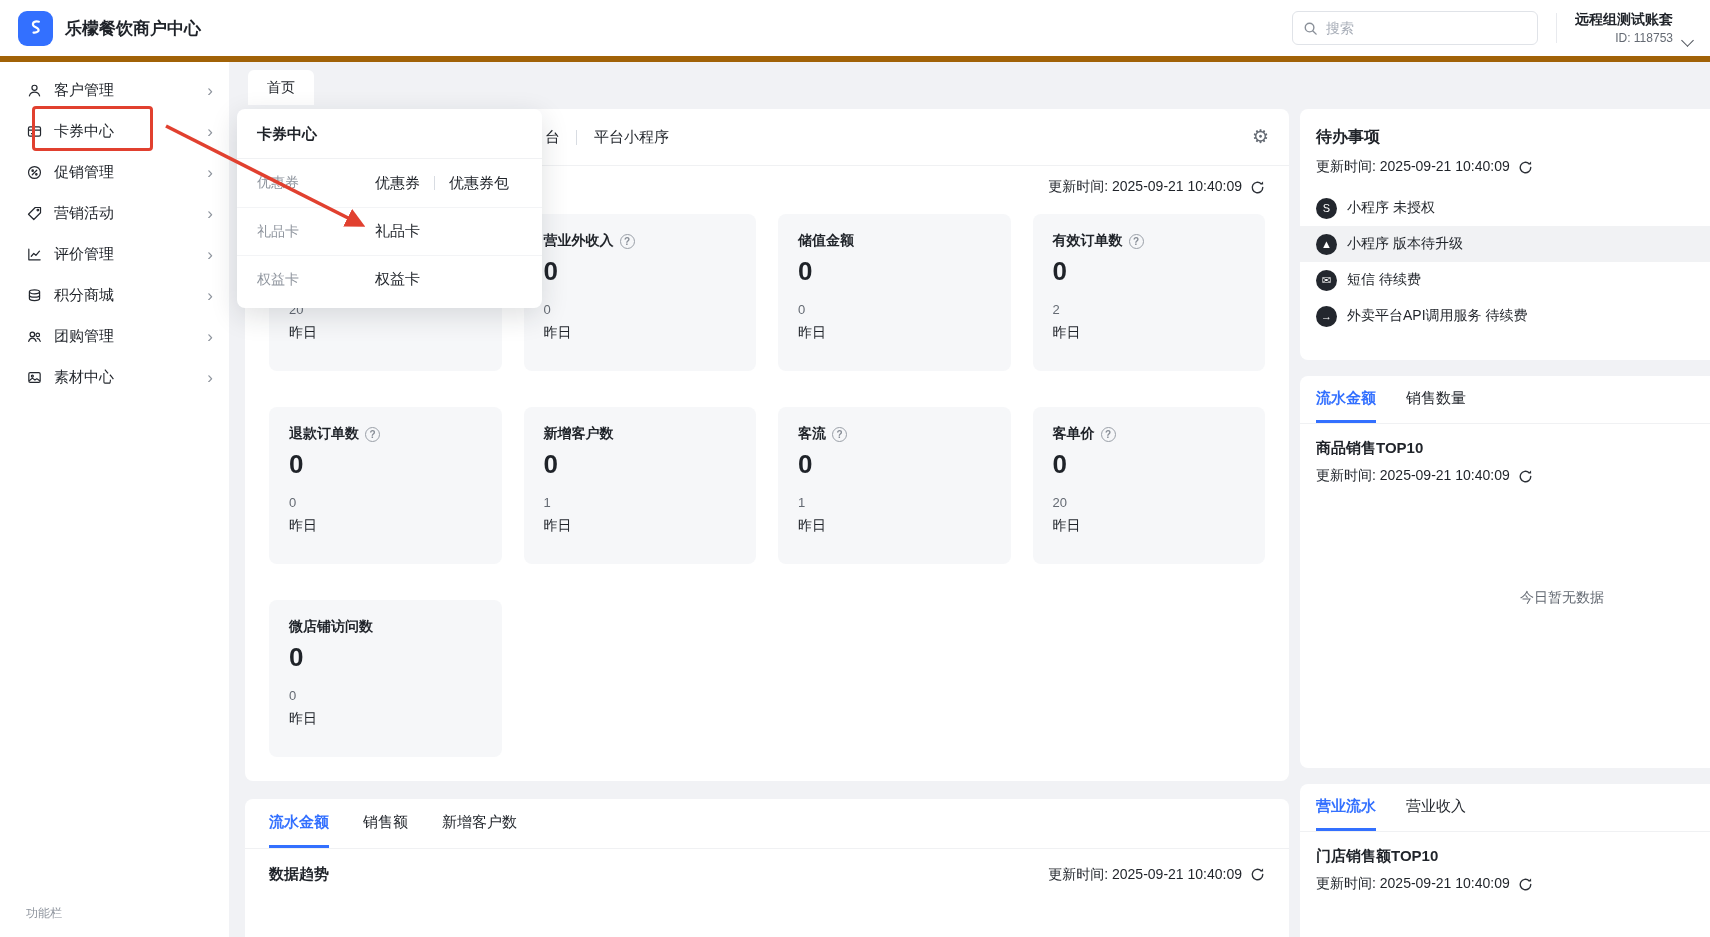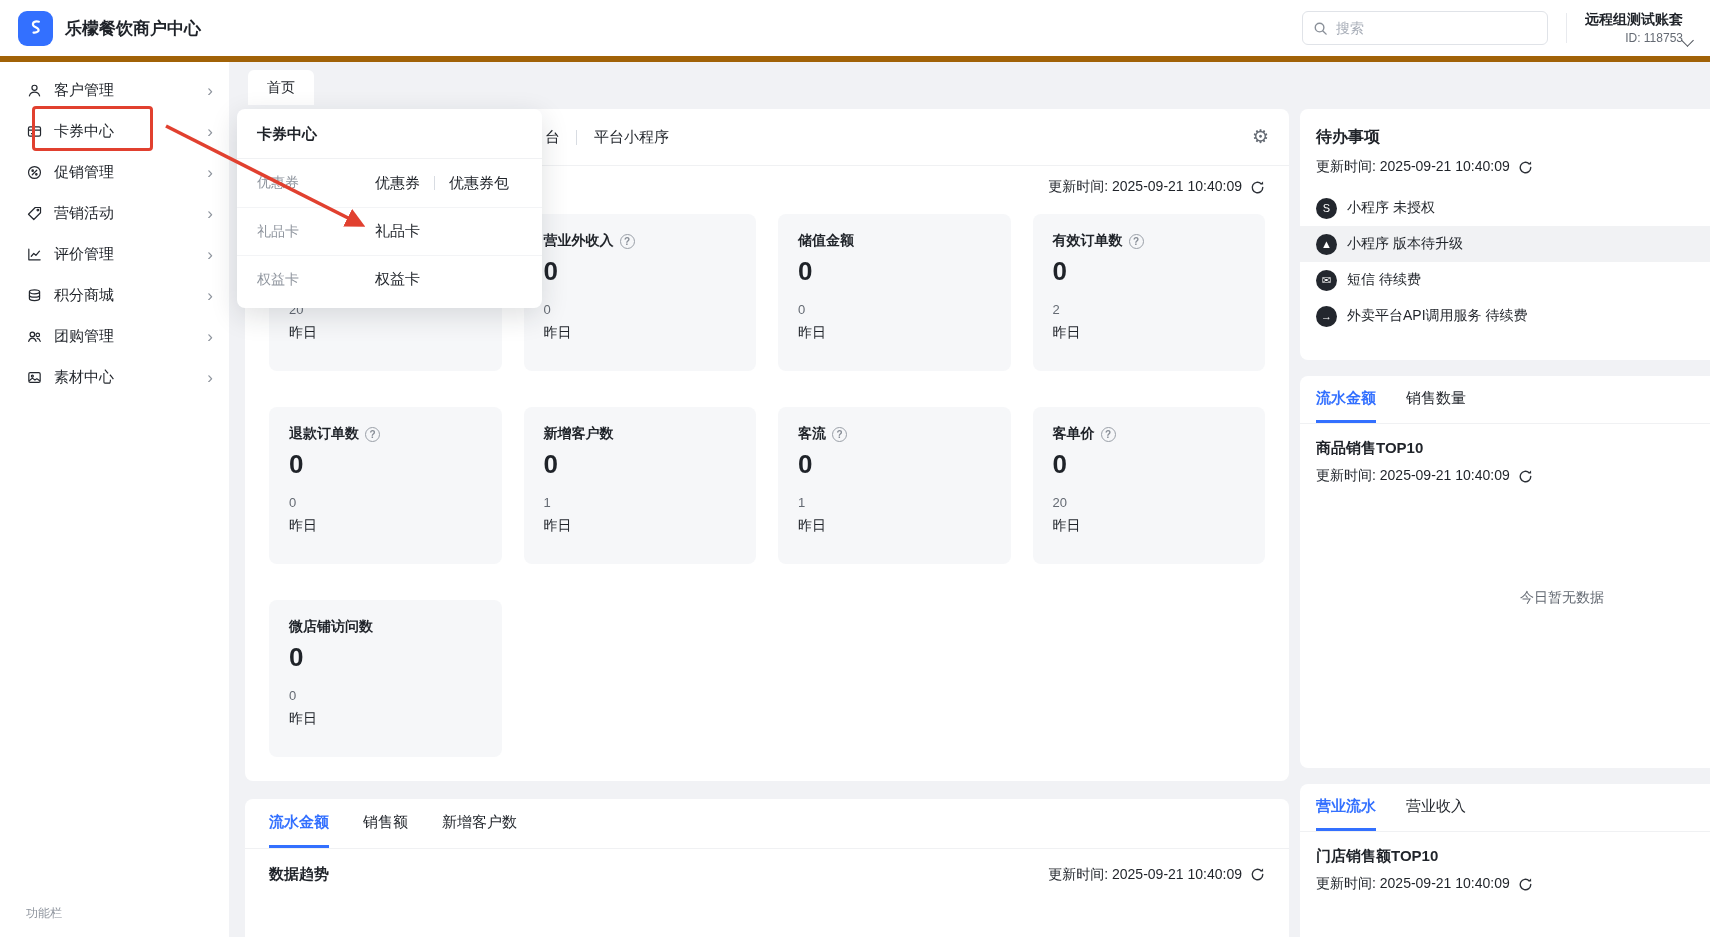--- a/index.html
+++ b/index.html
@@ -20,21 +20,21 @@
   .topnav { display:flex; margin-left:50px; gap:38px; font-size:15px; white-space:nowrap; }
   .nav-item { cursor:pointer; }
   .nav-item.active { color:#3370ff; font-weight:700; }
   .search { margin-left:auto; width:246px; height:34px; border:1px solid #e0e3e8; border-radius:6px;
             display:flex; align-items:center; gap:8px; padding:0 10px; background:#fff; flex:none; }
   .search input { border:none; outline:none; flex:1; font-size:14px; background:transparent; color:#1f2329; width:100%; }
   .search input::placeholder { color:#a8aeb8; }
   .quick { display:flex; margin-left:24px; gap:28px; }
   .quick-item { display:flex; flex-direction:column; align-items:center; gap:2px; font-size:12px; cursor:pointer; white-space:nowrap; }
   .vdiv { width:1px; height:30px; background:#e8eaee; margin:0 18px; }
-  .account { display:flex; align-items:flex-end; cursor:pointer; }
+  .account { display:flex; align-items:flex-end; gap:10px; cursor:pointer; }
   .acc-lines { text-align:right; white-space:nowrap; }
   .acc-name { font-size:14px; font-weight:700; }
   .acc-id { font-size:12px; color:#646a73; margin-top:2px; }
   .caret { width:9px; height:9px; border-right:1.7px solid #4a4f57; border-bottom:1.7px solid #4a4f57;
            transform:rotate(45deg); margin-top:-5px; }
 
   
   .sidebar { position:absolute; left:0; top:62px; bottom:0; width:229px; background:#fff; z-index:20; padding-top:8px; }
   .side-item { height:41px; display:flex; align-items:center; gap:11px; padding:0 16px 0 26px; font-size:15px; cursor:pointer; }
   .side-item .chev { margin-left:auto; color:#8f959e; font-size:17px; line-height:1; }

